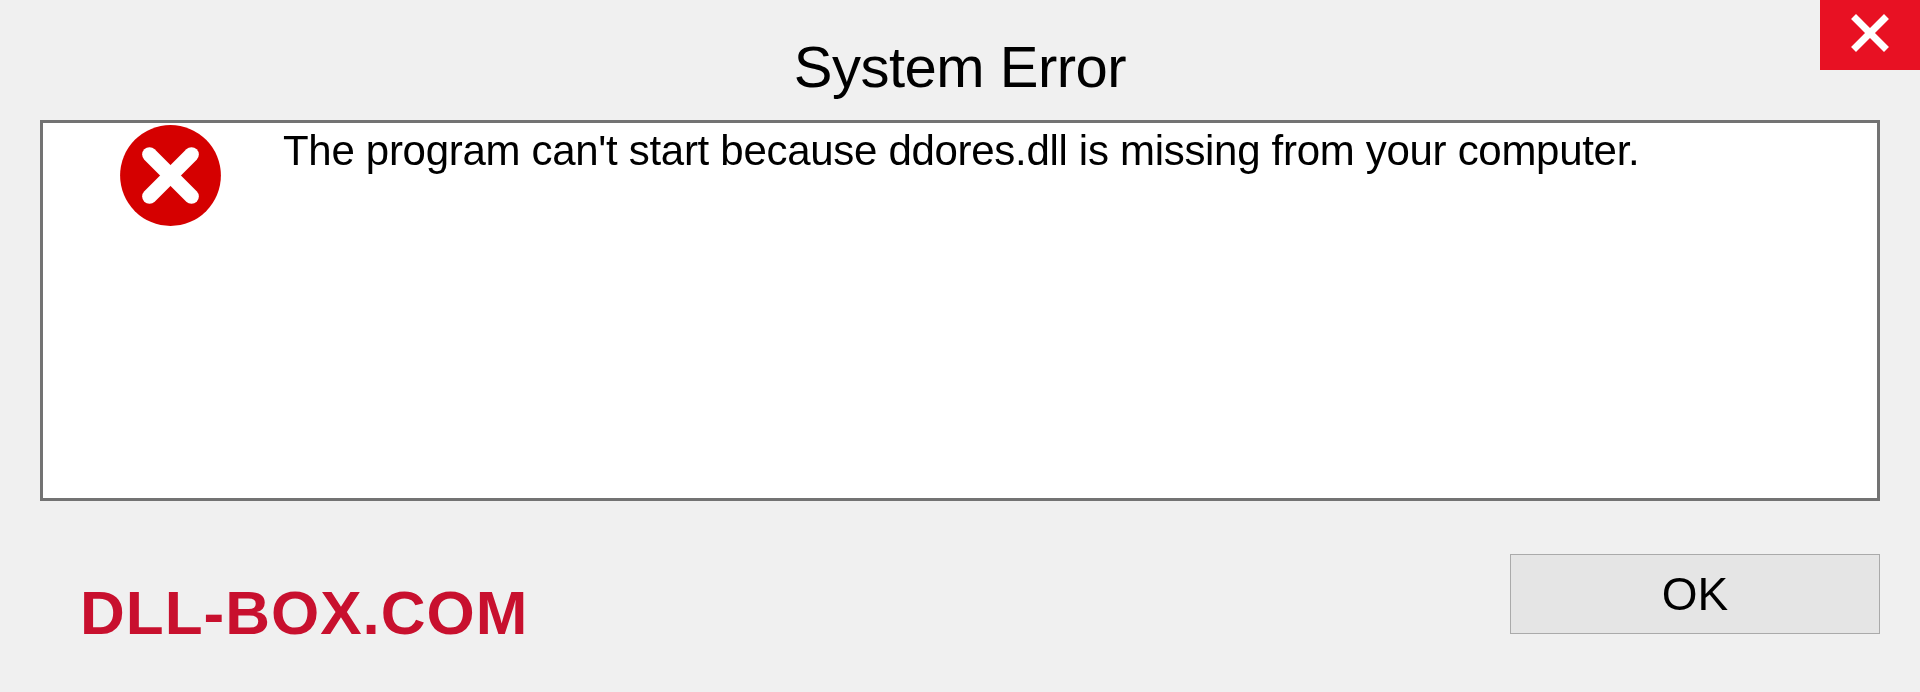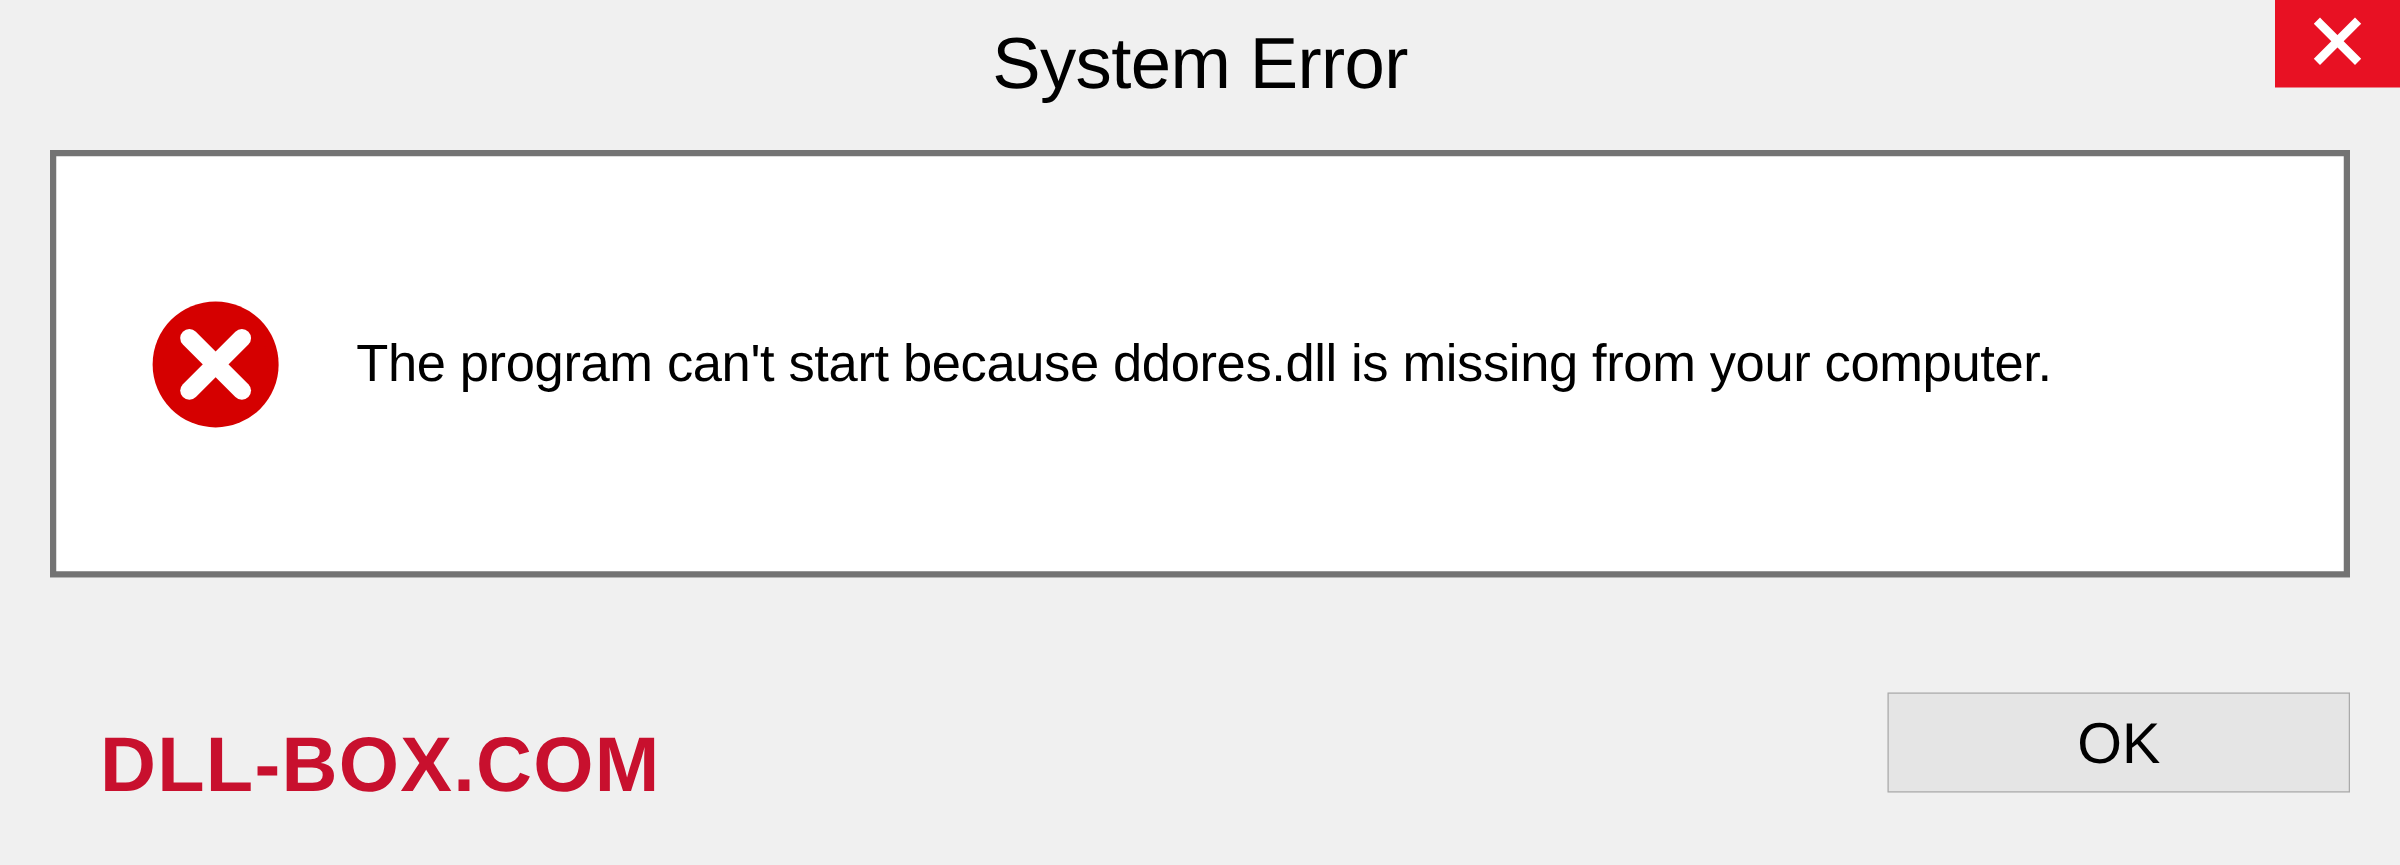--- a/index.html
+++ b/index.html
@@ -12,21 +12,21 @@
       height: 692px;
       background: #f0f0f0;
       font-family: "Segoe UI", Tahoma, Arial, sans-serif;
       position: relative;
       overflow: hidden;
     }
     .title-bar {
       width: 100%;
       height: 100px;
       display: flex;
-      align-items: center;
+      align-items: flex-end;
       justify-content: center;
       position: relative;
     }
     .title-text {
       font-size: 58px;
       font-weight: 400;
       color: #000;
       letter-spacing: -0.5px;
     }
     .close-btn {
@@ -43,25 +43,25 @@
     }
     .close-btn svg {
       width: 40px;
       height: 40px;
     }
     .content-panel {
       position: absolute;
       left: 40px;
       right: 40px;
       top: 120px;
-      height: 342px;
+      height: 381px;
       background: #ffffff;
-      border: 5px solid #737373;
+      border: 3px solid #737373;
       display: flex;
-      align-items: center;
+      align-items: flex-start;
       padding-left: 75px;
       padding-right: 60px;
     }
     .error-icon {
       width: 105px;
       height: 105px;
       flex-shrink: 0;
       margin-right: 60px;
     }
     .msg-block {

